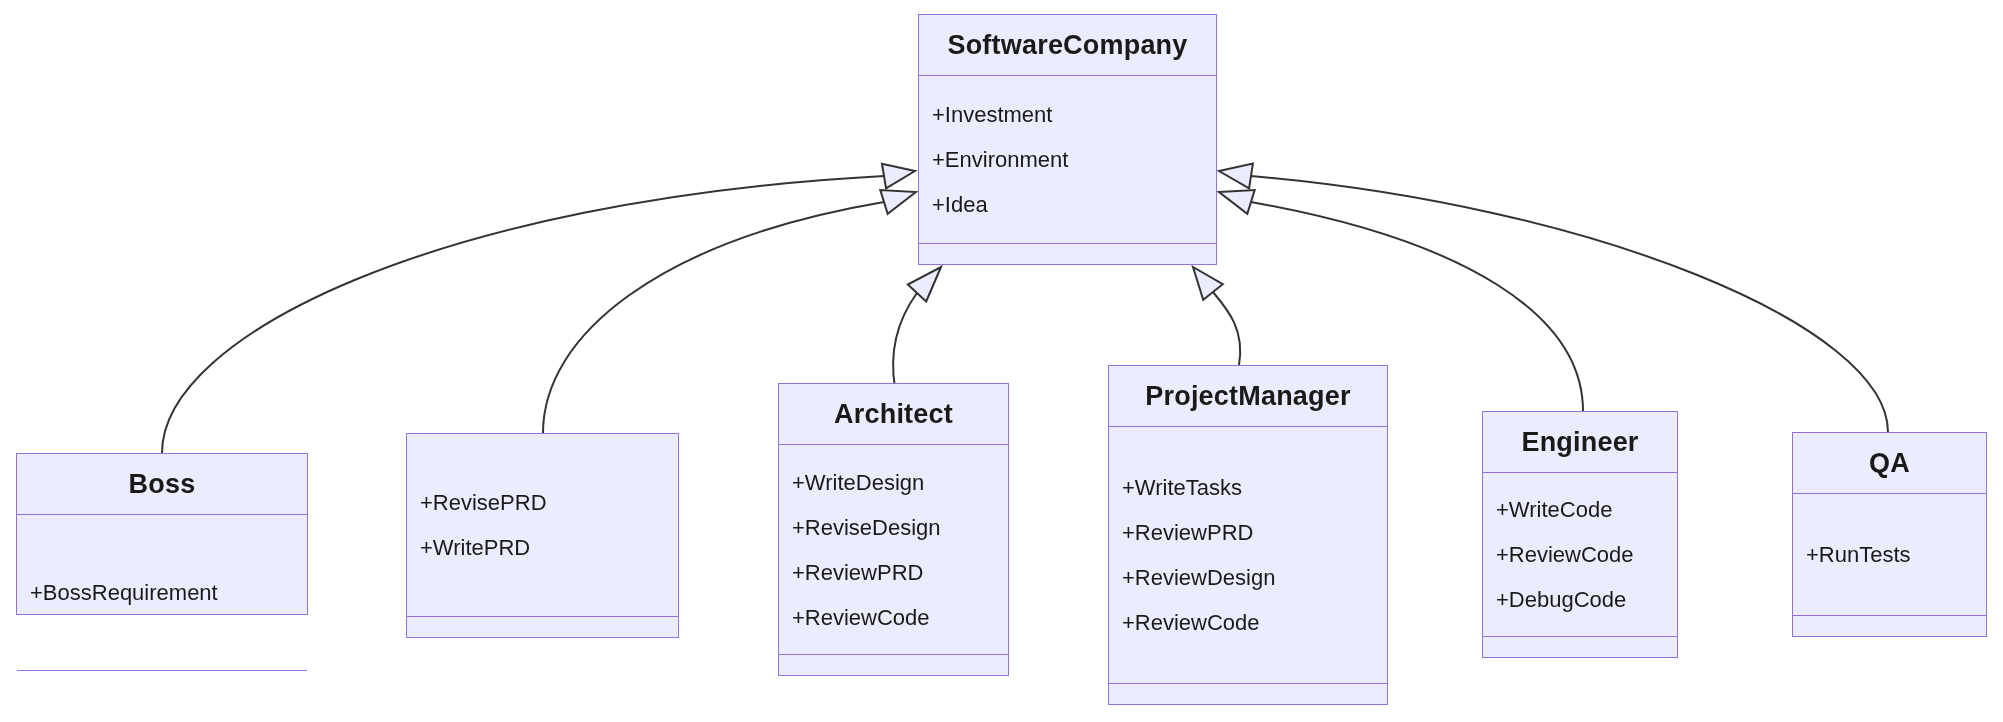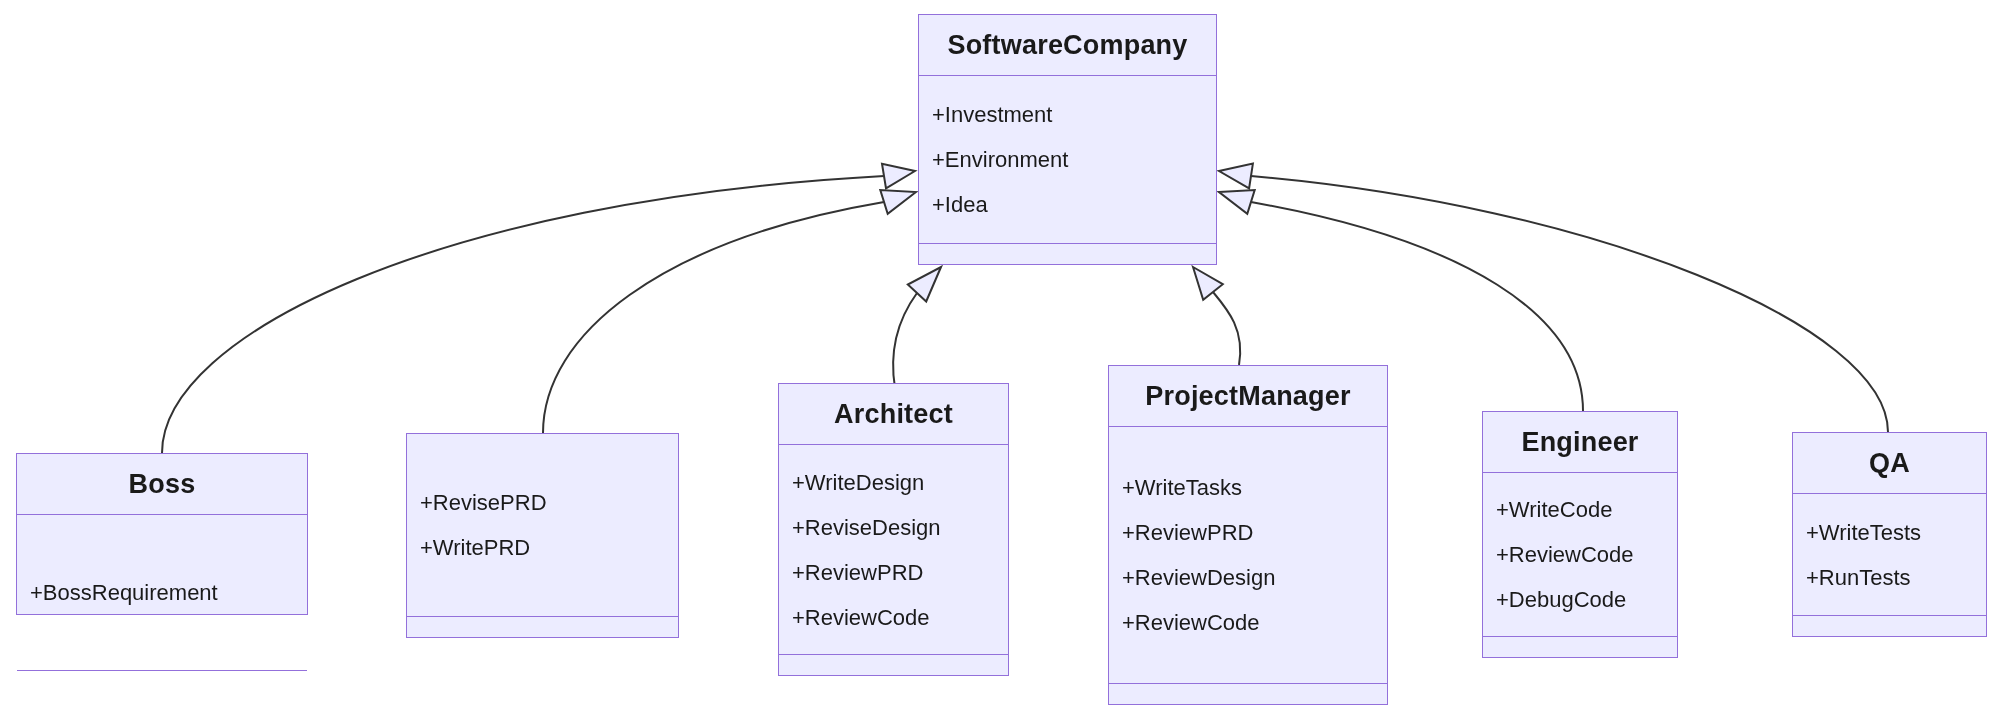--- a/index.html
+++ b/index.html
@@ -131,19 +131,18 @@
       <div class="member">+WriteCode</div>
       <div class="member">+ReviewCode</div>
       <div class="member">+DebugCode</div>
     </div>
     <div class="class-methods"></div>
   </div>
 
   <div class="class-box" style="left:1792px; top:432px; width:195px; height:205px;">
     <div class="class-title">QA</div>
     <div class="class-members">
-      <div class="member">+WriteTests</div>
       <div class="member">+RunTests</div>
     </div>
     <div class="class-methods"></div>
   </div>
 
 </div>
 
 </body></html>

